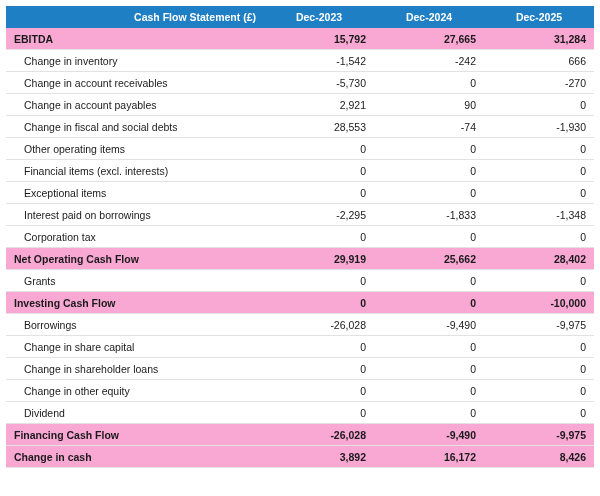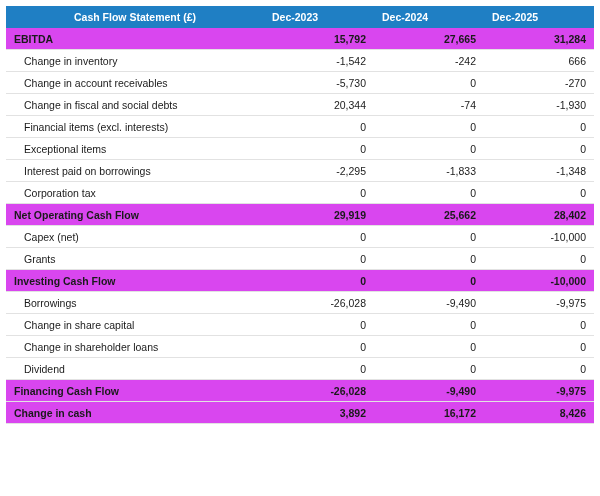--- a/index.html
+++ b/index.html
@@ -32,33 +32,33 @@
   thead th {
     background: #1f7fc4;
     color: #ffffff;
     font-weight: bold;
     font-size: 10.5px;
     height: 22px;
     padding: 0 8px;
     border: none;
     white-space: nowrap;
   }
-  thead th.label-col { text-align: center; }
-  thead th.val-col { text-align: left; }
+  thead th.label-col { text-align: right; }
+  thead th.val-col { text-align: center; }
   tbody td {
     height: 21px;
     padding: 0 8px;
     border-bottom: 1px solid #e2e2e2;
     white-space: nowrap;
     vertical-align: middle;
   }
   tbody td.label-col { text-align: left; }
   tbody td.val-col { text-align: right; }
   tr.indent td.label-col { padding-left: 18px; }
-  tr.total td { font-weight: bold; background: #d946ef; }
+  tr.total td { font-weight: bold; background: #f9a8d4; }
   tr.normal td { background: #ffffff; }
 </style>
 </head>
 <body>
 
 <div class="sheet">
   <table class="cashflow">
     <colgroup>
       <col class="c-label">
       <col class="c-val">
@@ -86,24 +86,36 @@
           <td class="val-col">-242</td>
           <td class="val-col">666</td>
         </tr>
         <tr class="normal indent">
           <td class="label-col">Change in account receivables</td>
           <td class="val-col">-5,730</td>
           <td class="val-col">0</td>
           <td class="val-col">-270</td>
         </tr>
         <tr class="normal indent">
+          <td class="label-col">Change in account payables</td>
+          <td class="val-col">2,921</td>
+          <td class="val-col">90</td>
+          <td class="val-col">0</td>
+        </tr>
+        <tr class="normal indent">
           <td class="label-col">Change in fiscal and social debts</td>
-          <td class="val-col">20,344</td>
+          <td class="val-col">28,553</td>
           <td class="val-col">-74</td>
           <td class="val-col">-1,930</td>
+        </tr>
+        <tr class="normal indent">
+          <td class="label-col">Other operating items</td>
+          <td class="val-col">0</td>
+          <td class="val-col">0</td>
+          <td class="val-col">0</td>
         </tr>
         <tr class="normal indent">
           <td class="label-col">Financial items (excl. interests)</td>
           <td class="val-col">0</td>
           <td class="val-col">0</td>
           <td class="val-col">0</td>
         </tr>
         <tr class="normal indent">
           <td class="label-col">Exceptional items</td>
           <td class="val-col">0</td>
@@ -122,26 +134,20 @@
           <td class="val-col">0</td>
           <td class="val-col">0</td>
         </tr>
         <tr class="total">
           <td class="label-col">Net Operating Cash Flow</td>
           <td class="val-col">29,919</td>
           <td class="val-col">25,662</td>
           <td class="val-col">28,402</td>
         </tr>
         <tr class="normal indent">
-          <td class="label-col">Capex (net)</td>
-          <td class="val-col">0</td>
-          <td class="val-col">0</td>
-          <td class="val-col">-10,000</td>
-        </tr>
-        <tr class="normal indent">
           <td class="label-col">Grants</td>
           <td class="val-col">0</td>
           <td class="val-col">0</td>
           <td class="val-col">0</td>
         </tr>
         <tr class="total">
           <td class="label-col">Investing Cash Flow</td>
           <td class="val-col">0</td>
           <td class="val-col">0</td>
           <td class="val-col">-10,000</td>
@@ -153,20 +159,26 @@
           <td class="val-col">-9,975</td>
         </tr>
         <tr class="normal indent">
           <td class="label-col">Change in share capital</td>
           <td class="val-col">0</td>
           <td class="val-col">0</td>
           <td class="val-col">0</td>
         </tr>
         <tr class="normal indent">
           <td class="label-col">Change in shareholder loans</td>
+          <td class="val-col">0</td>
+          <td class="val-col">0</td>
+          <td class="val-col">0</td>
+        </tr>
+        <tr class="normal indent">
+          <td class="label-col">Change in other equity</td>
           <td class="val-col">0</td>
           <td class="val-col">0</td>
           <td class="val-col">0</td>
         </tr>
         <tr class="normal indent">
           <td class="label-col">Dividend</td>
           <td class="val-col">0</td>
           <td class="val-col">0</td>
           <td class="val-col">0</td>
         </tr>

